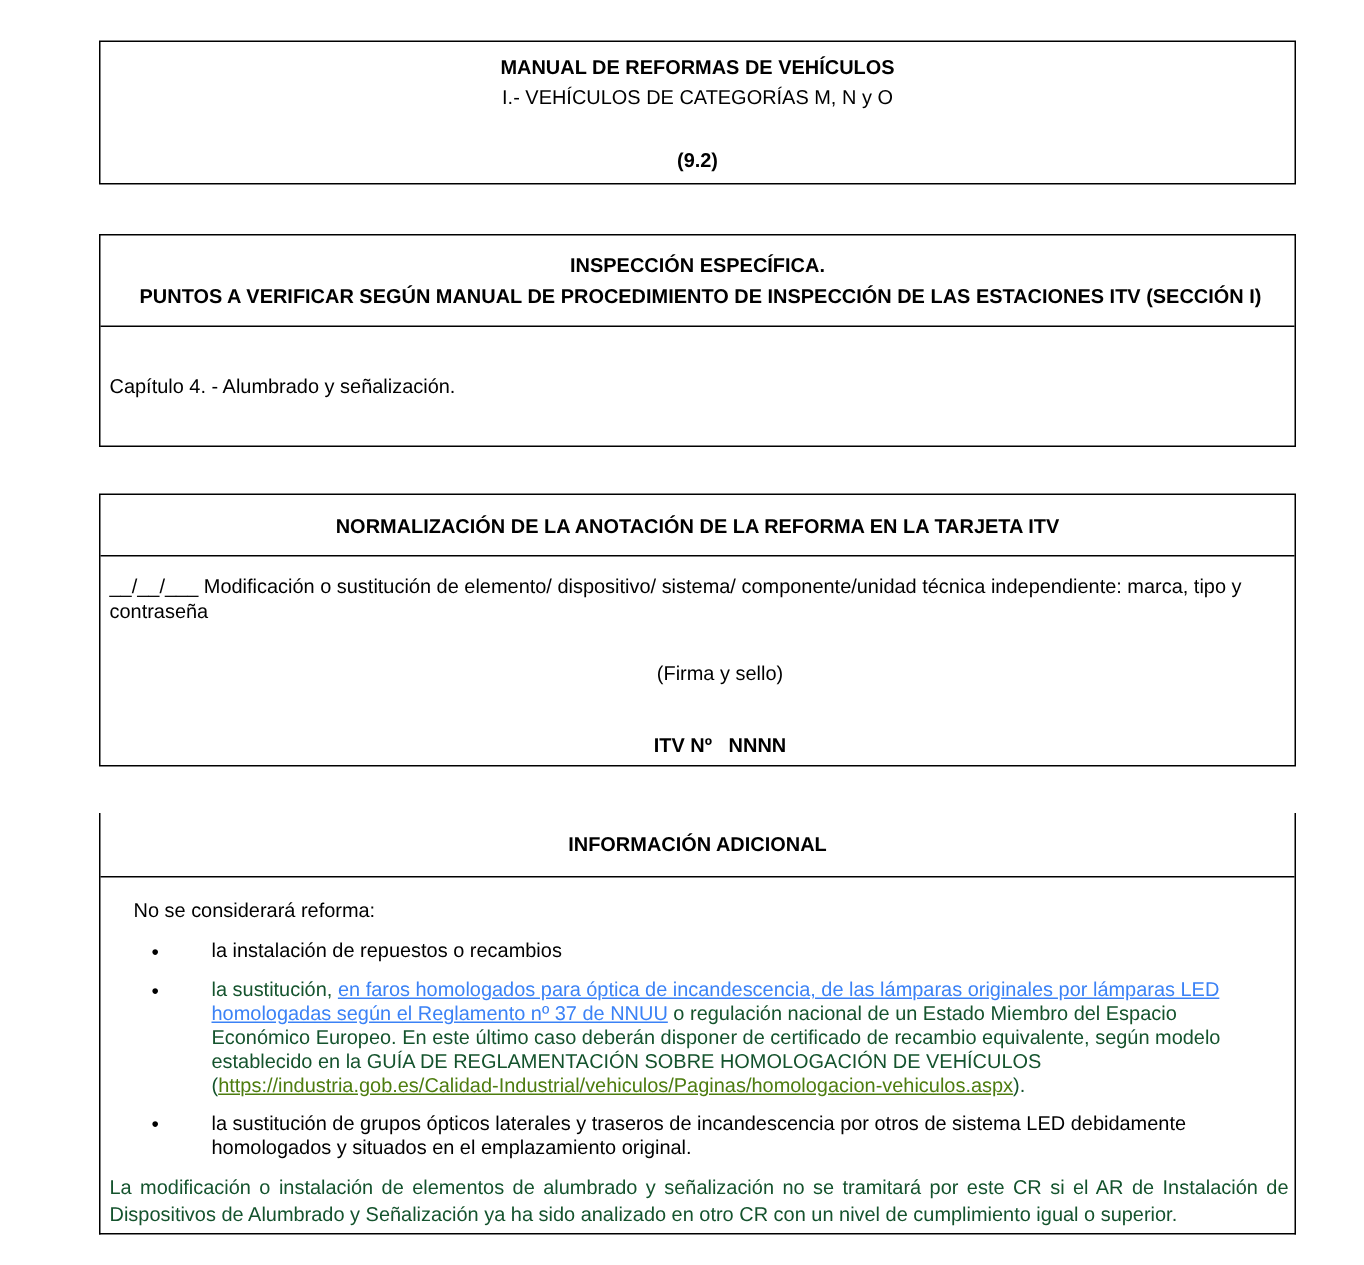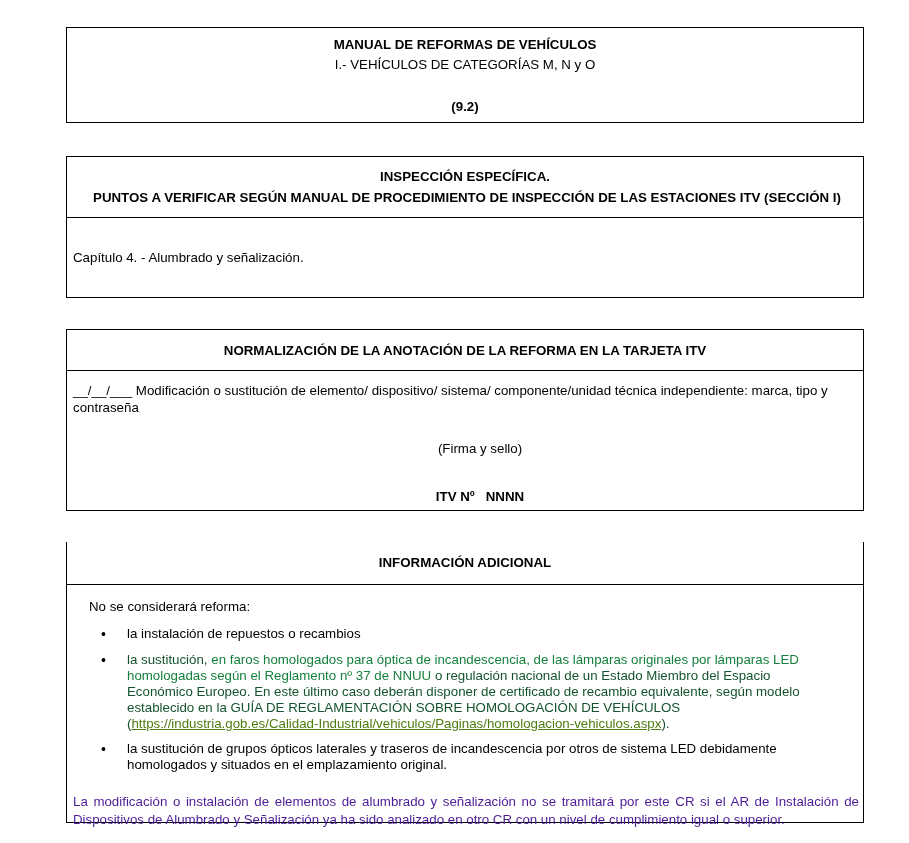--- a/index.html
+++ b/index.html
@@ -53,30 +53,30 @@
     #box-info { top: 542px; height: 281px; border-top: none; }
     #box-info .head { height: 42px; border-bottom: 1.5px solid #000; position: relative; }
     #box-info .h1 { position: absolute; top: 13px; left: 0; right: 0; font-weight: bold; }
     #box-info .body { position: relative; }
     #box-info .intro { position: absolute; top: 14px; left: 22px; }
     .bullet-item { position: absolute; left: 34px; right: 30px; line-height: 16px; }
     .bullet-item .dot {
       position: absolute; left: 0; top: 0;
       font-size: 14px;
     }
-    .bullet-item .txt { margin-left: 26px; display: block; }
+    .bullet-item .txt { margin-left: 40px; display: block; }
     #bullet-1 { top: 41px; }
     #bullet-2 { top: 67px; }
     #bullet-3 { top: 156px; }
     .green { color: #14532d; }
-    .red { color: #15803d; }
+    .red { color: #3b82f6; text-decoration: underline; }
     .link { color: #4d7c0f; text-decoration: underline; }
     #box-info .note {
-      position: absolute; top: 208px; left: 6px; right: 4px;
-      color: #4c1d95; line-height: 18px; text-align: justify;
+      position: absolute; top: 198px; left: 6px; right: 4px;
+      color: #14532d; line-height: 18px; text-align: justify;
     }
   </style>
 </head>
 <body>
 
 <div class="box" id="box-title">
   <div class="l1 center">MANUAL DE REFORMAS DE VEHÍCULOS</div>
   <div class="l2 center">I.- VEHÍCULOS DE CATEGORÍAS M, N y O</div>
   <div class="l4 center">(9.2)</div>
 </div>

